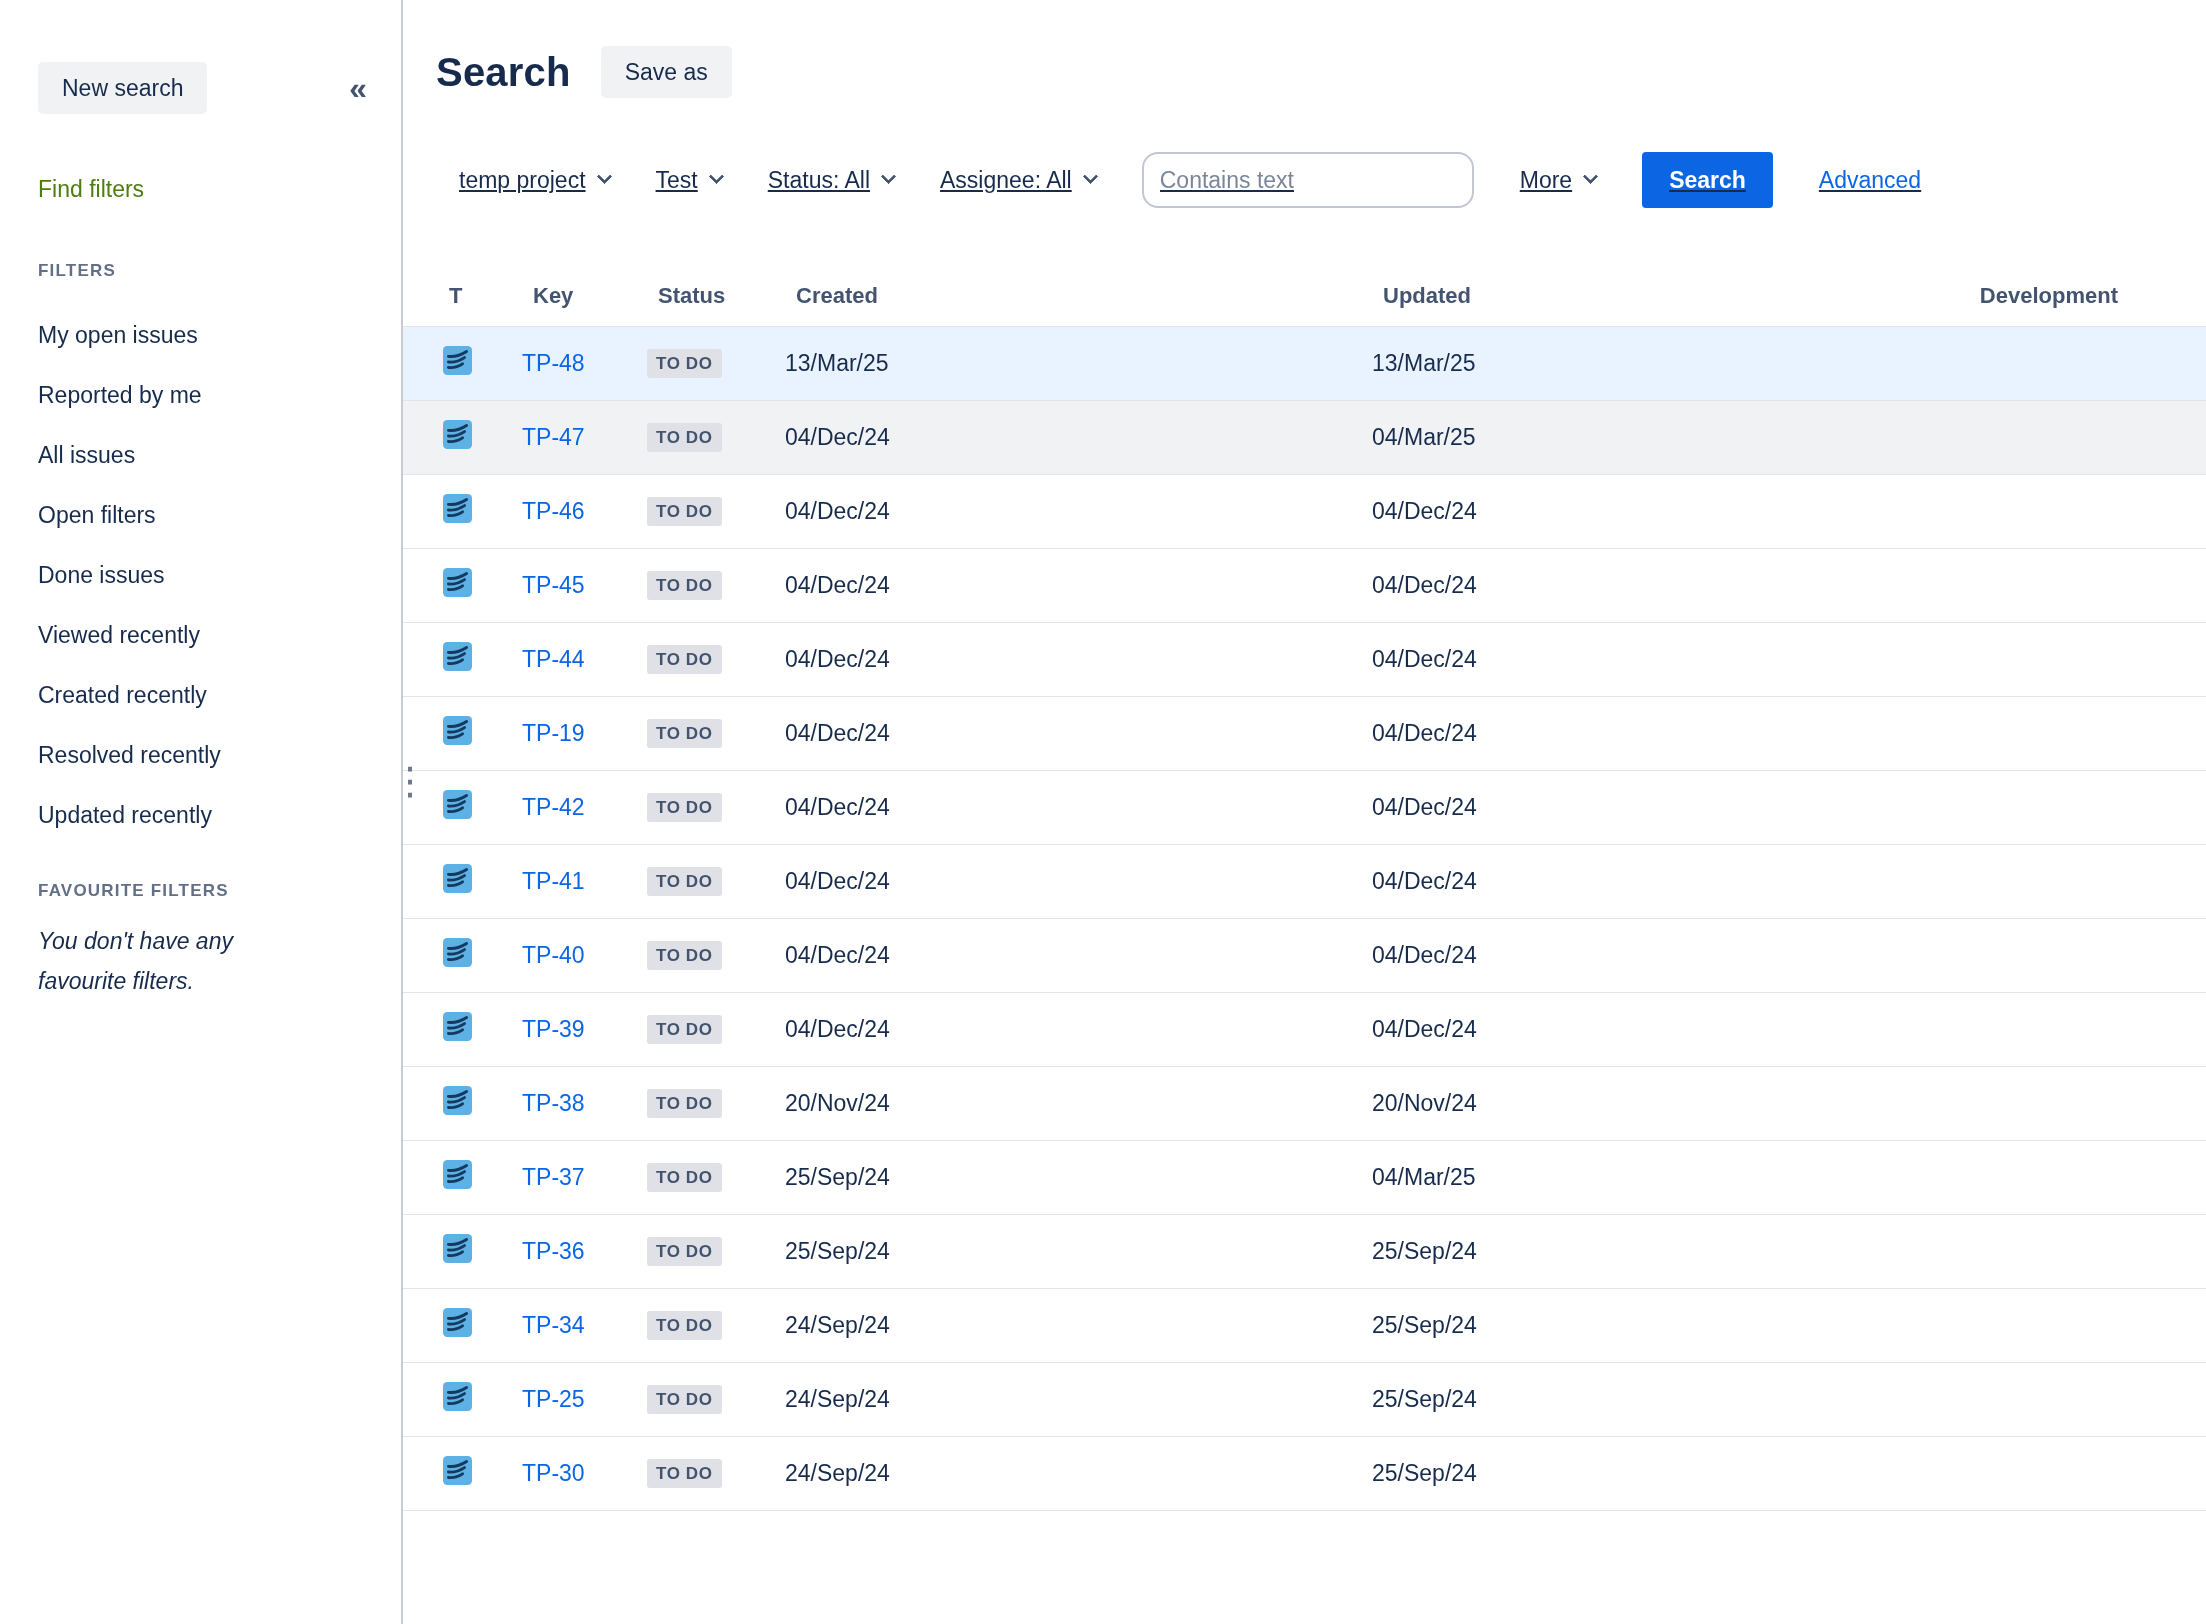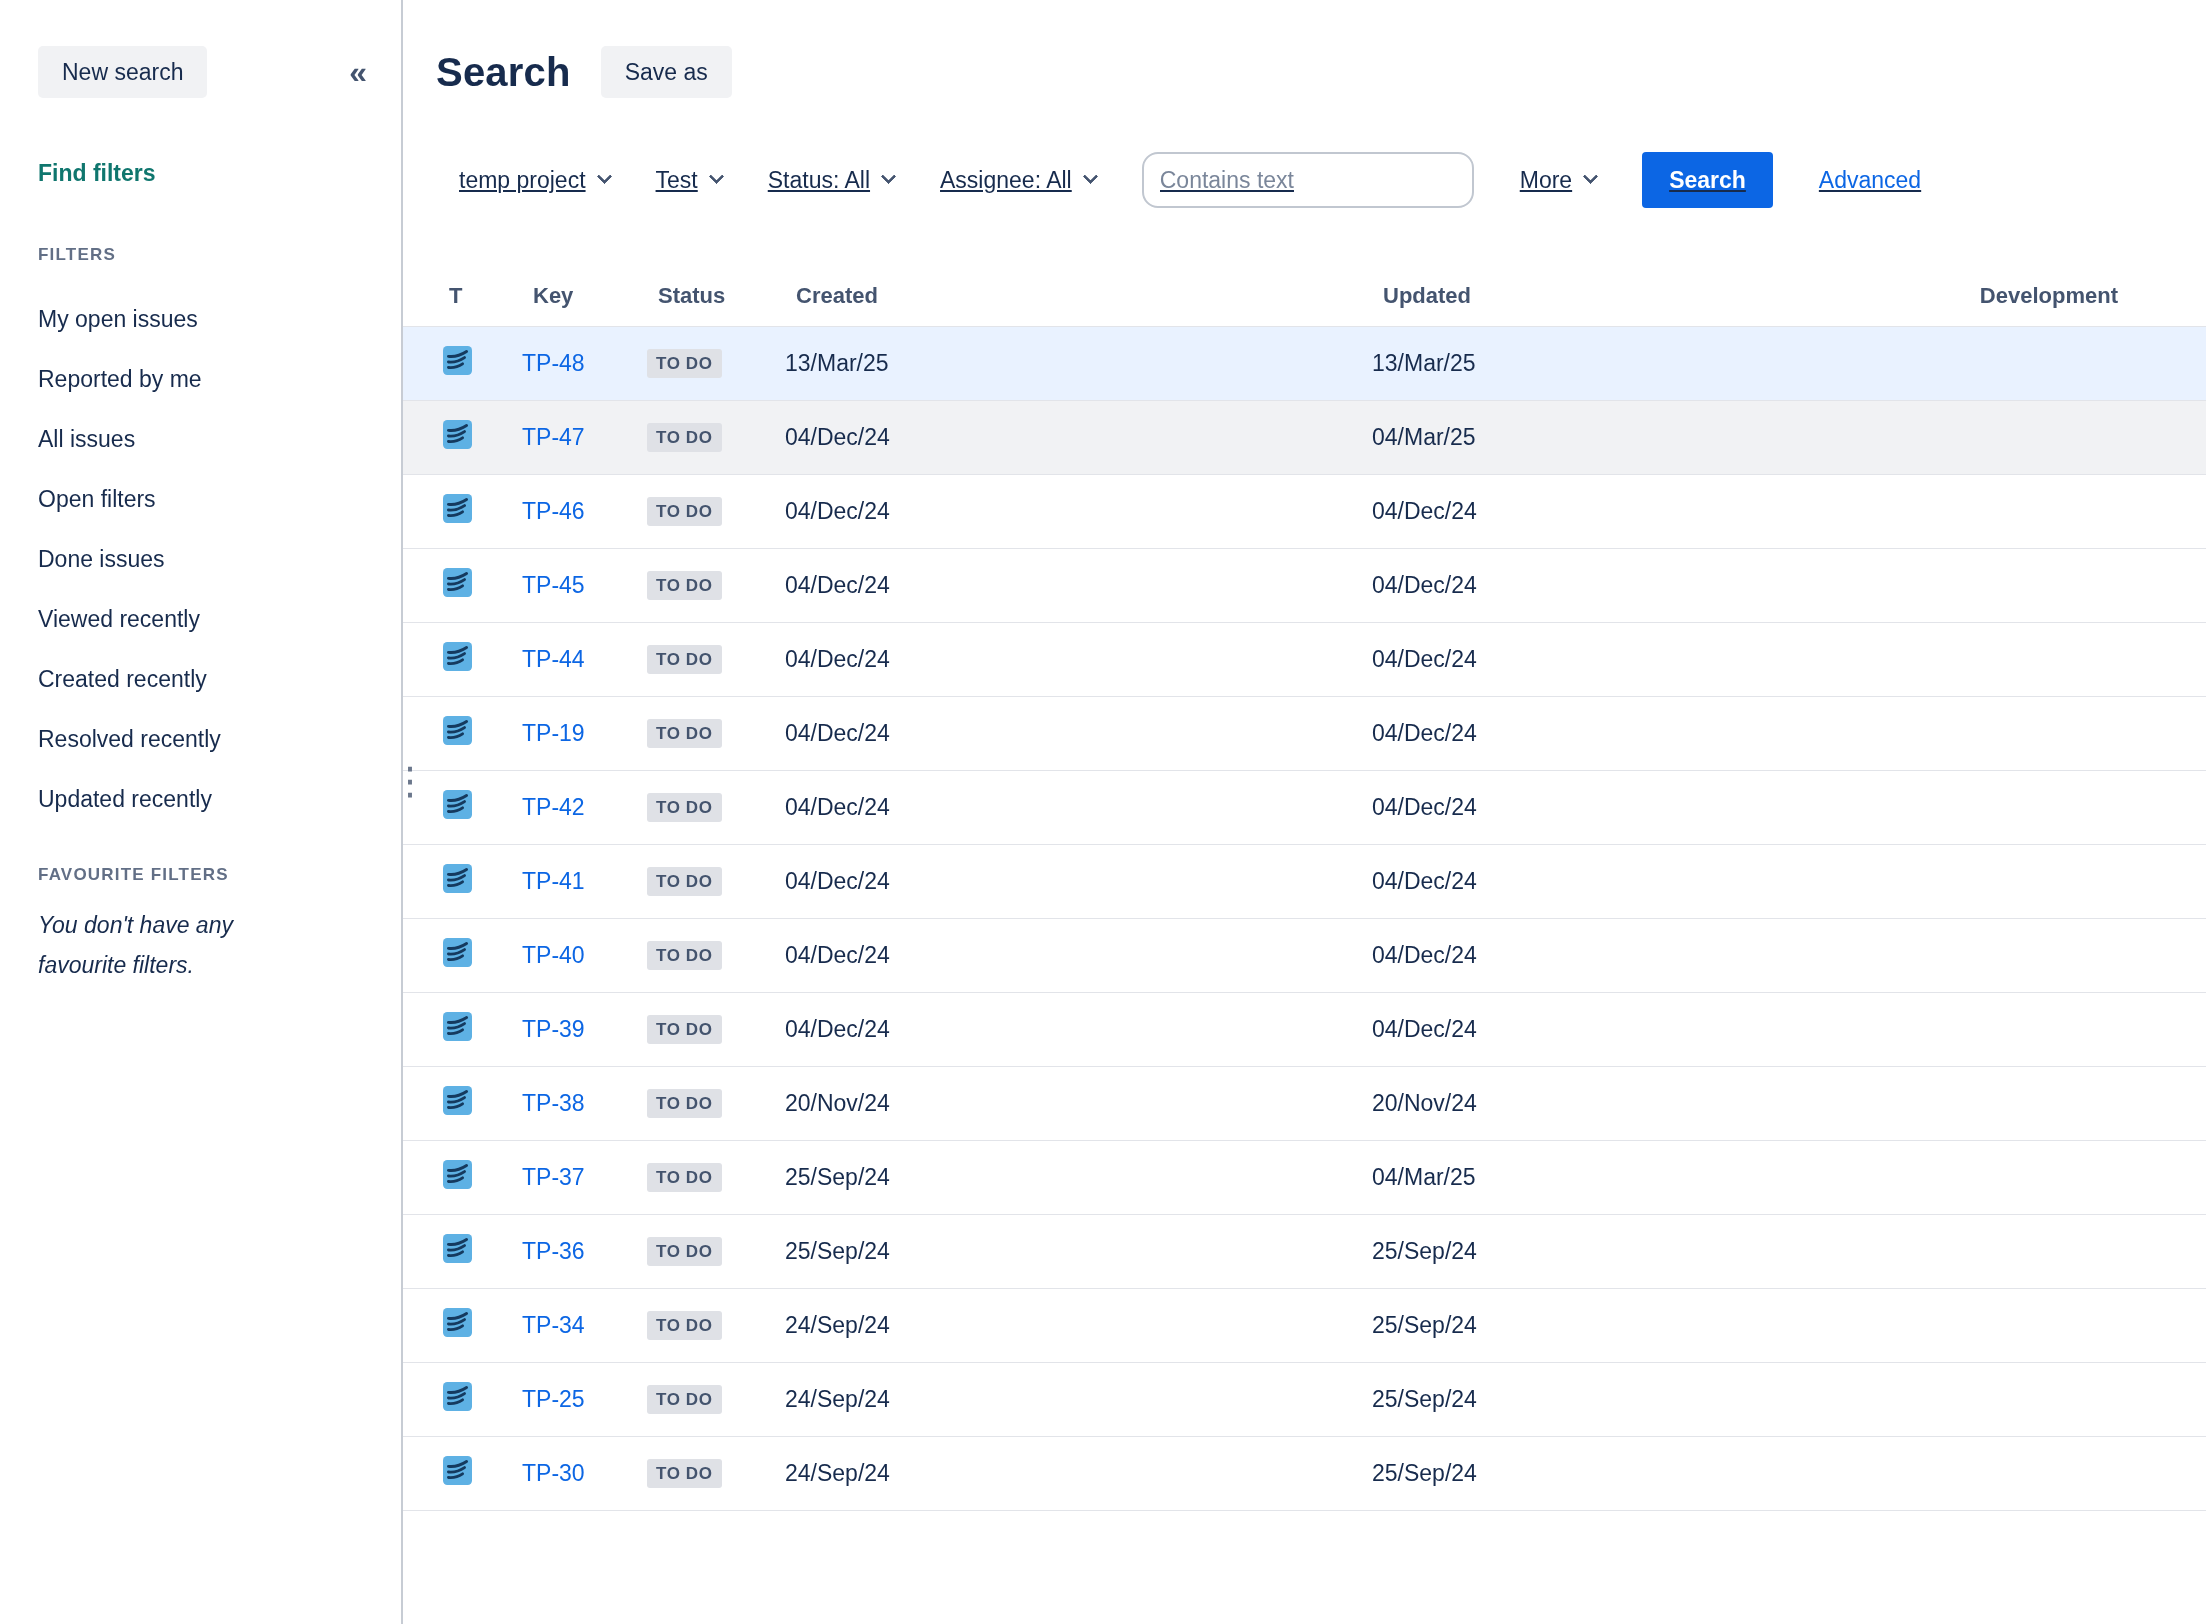--- a/index.html
+++ b/index.html
@@ -2,28 +2,28 @@
 <html><head>
 <meta charset="utf-8">
 <style>
   * { margin:0; padding:0; box-sizing:border-box; }
   html,body { width:2206px; height:1624px; background:#fff;
     font-family:"Liberation Sans", sans-serif; color:#172B4D; overflow:hidden; }
   .app { display:flex; width:2206px; height:1624px; }
 
   
   .sidebar { width:403px; flex-shrink:0; border-right:2px solid #C7CCD4;
-    padding:46px 30px 0 38px; position:relative; background:#fff; }
+    padding:62px 30px 0 38px; position:relative; background:#fff; }
   .sidebar-top { display:flex; justify-content:space-between; align-items:center; }
   .btn-subtle { background:#F1F2F4; border:none; border-radius:5px; font-size:23px;
     color:#172B4D; padding:0 24px; height:52px; font-family:inherit; cursor:pointer; }
   .collapse { font-size:32px; color:#44546F; font-weight:bold; cursor:pointer;
     margin-right:4px; line-height:1; user-select:none; }
-  .find-filters { display:inline-block; margin-top:62px; color:#0f766e; font-size:23px;
-    text-decoration:none; cursor:pointer;font-weight:bold; }
+  .find-filters { display:inline-block; margin-top:62px; color:#4d7c0f; font-size:23px;
+    text-decoration:none; cursor:pointer; }
   .section-h { margin-top:58px; font-size:17px; font-weight:700; letter-spacing:1.2px;
     color:#626F86; }
   .filter-list { list-style:none; margin-top:24px; }
   .filter-list li { font-size:23px; height:60px; display:flex; align-items:center;
     cursor:pointer; color:#172B4D; }
   .fav-h { margin-top:36px; }
   .fav-empty { margin-top:20px; font-size:23px; font-style:italic; line-height:1.75;
     max-width:265px; color:#172B4D; }
 
   

